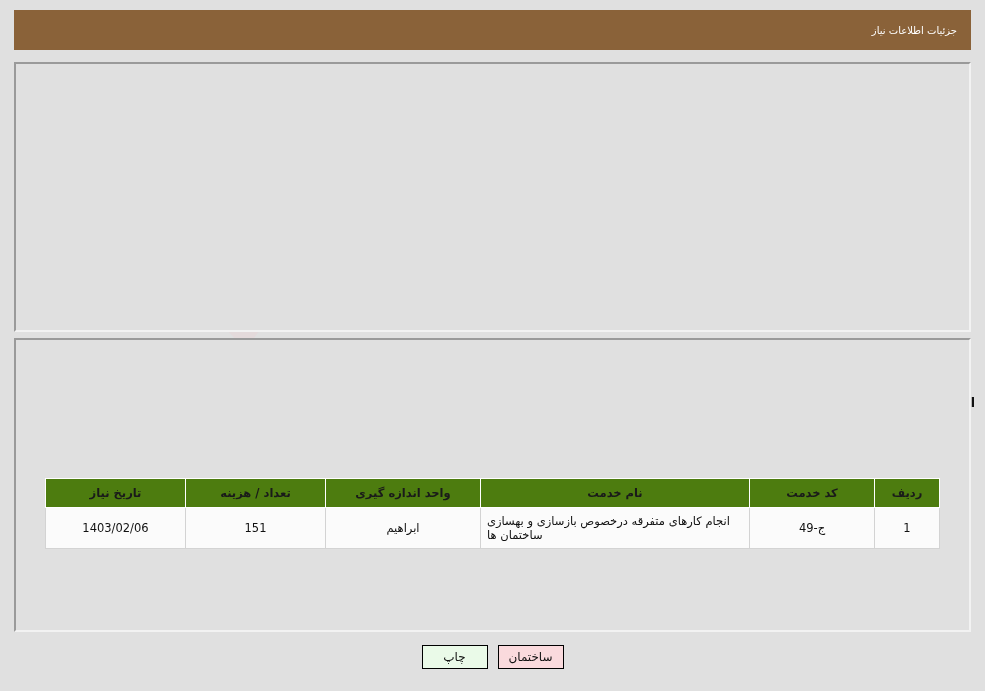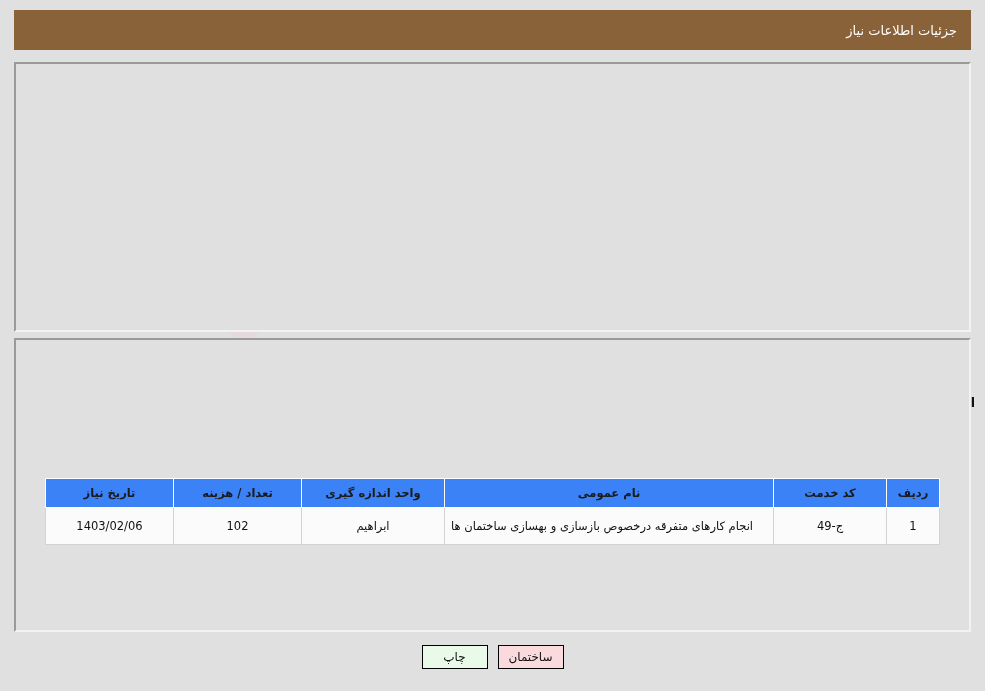--- a/index.html
+++ b/index.html
@@ -72,21 +72,21 @@
     background: #8a6239;
     display: flex;
     align-items: center;
     justify-content: flex-start;
     box-sizing: border-box;
     padding-right: 14px;
     z-index: 2;
   }
   .titlebar .t {
     color: #ffffff;
-    font-size: 13px;
+    font-size: 10px;
   }
 
   
   .panel {
     position: absolute;
     box-sizing: border-box;
     border: 2px solid;
     border-color: #9a9a9a #f2f2f2 #f2f2f2 #9a9a9a;
     background: #e0e0e0;
     z-index: 1;
@@ -205,26 +205,26 @@
   
   table.svc {
     position: absolute;
     left: 45px; top: 478px;
     width: 895px;
     border-collapse: collapse;
     font-size: 11.5px;
     z-index: 2;
   }
   table.svc th {
-    background: #3b82f6;
+    background: #4d7c0f;
     border: 1px solid #ffffff;
     color: #1a1a1a;
     font-weight: bold;
     height: 24px;
-    padding: 2px 6px;
+    padding: 2px 12px;
     text-align: center;
   }
   table.svc td {
     background: #fbfbfb;
     border: 1px solid #d3d3d3;
     height: 24px;
     padding: 6px 6px;
     text-align: center;
     color: #111;
   }
@@ -337,33 +337,33 @@
 <div class="sect-head" style="top:395px;">اطلاعات خدمات مورد نیاز</div>
 
 <div class="sect-head" style="top:440px; width:120px; text-align:left;">گروه خدمت:</div>
 <div class="inp r" style="position:absolute; right:145px; top:436px; width:700px;">ساختمان</div>
 
 <table class="svc">
   <thead>
     <tr>
       <th style="width:40px;text-align:center;">ردیف</th>
       <th style="width:100px;">کد خدمت</th>
-      <th>نام عمومی</th>
+      <th>نام خدمت</th>
       <th style="width:130px;">واحد اندازه گیری</th>
       <th style="width:115px;">تعداد / هزینه</th>
       <th style="width:115px;">تاریخ نیاز</th>
     </tr>
   </thead>
   <tbody>
     <tr>
       <td>1</td>
       <td>ج-49</td>
       <td class="ar">انجام کارهای متفرقه درخصوص بازسازی و بهسازی ساختمان ها</td>
       <td>ابراهیم</td>
-      <td>102</td>
+      <td>151</td>
       <td>1403/02/06</td>
     </tr>
   </tbody>
 </table>
 
 <div class="sect-head" style="top:585px; width:130px; text-align:left;">توضیحات خریدار:</div>
 <div class="ta" style="position:absolute; right:145px; top:545px; width:700px; height:85px;">انجام امور عمرانی طبق فایل پیوست.هزینه وکارمزد مالیات سامانه به عهده تأمین کننده می باشد.</div>
 
 <div class="btnbar">
   <button class="btn btn-back">ساختمان</button>

